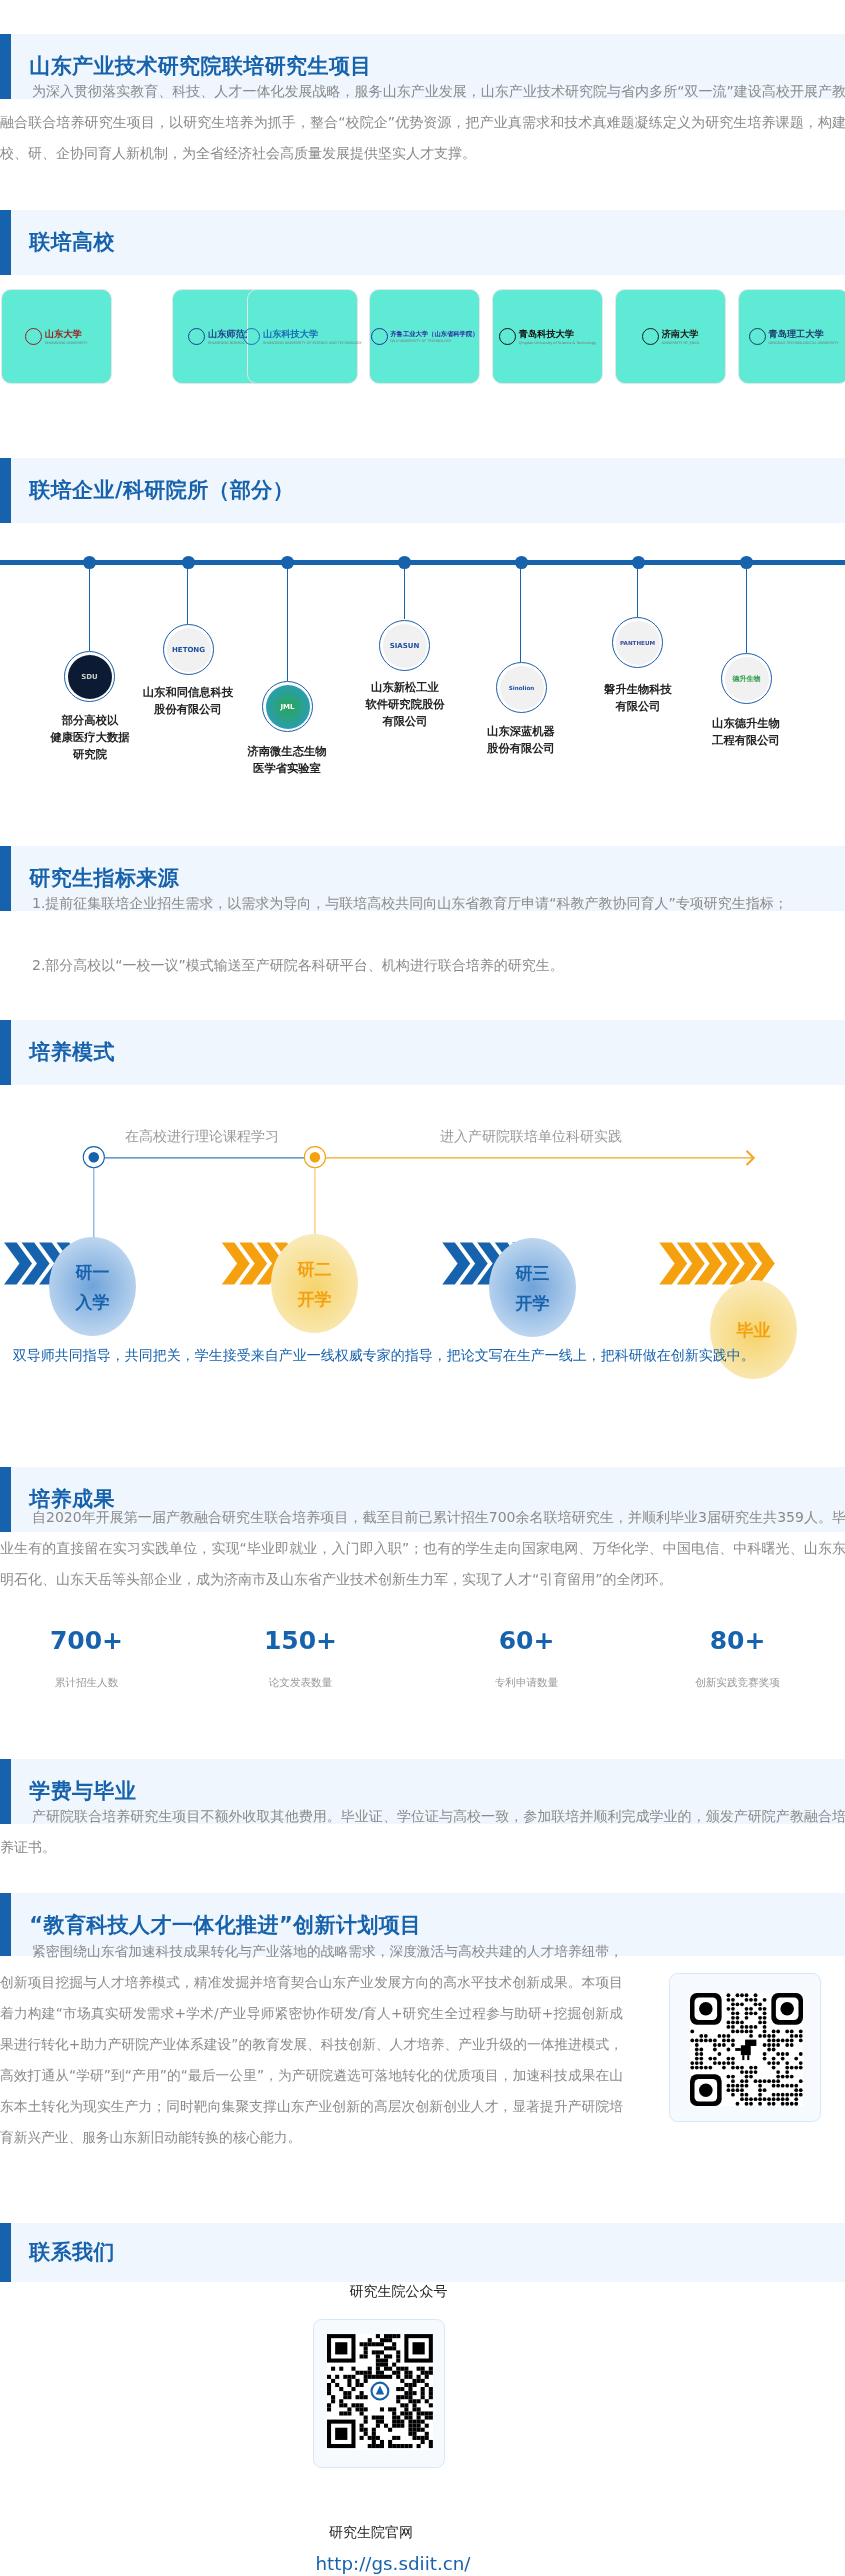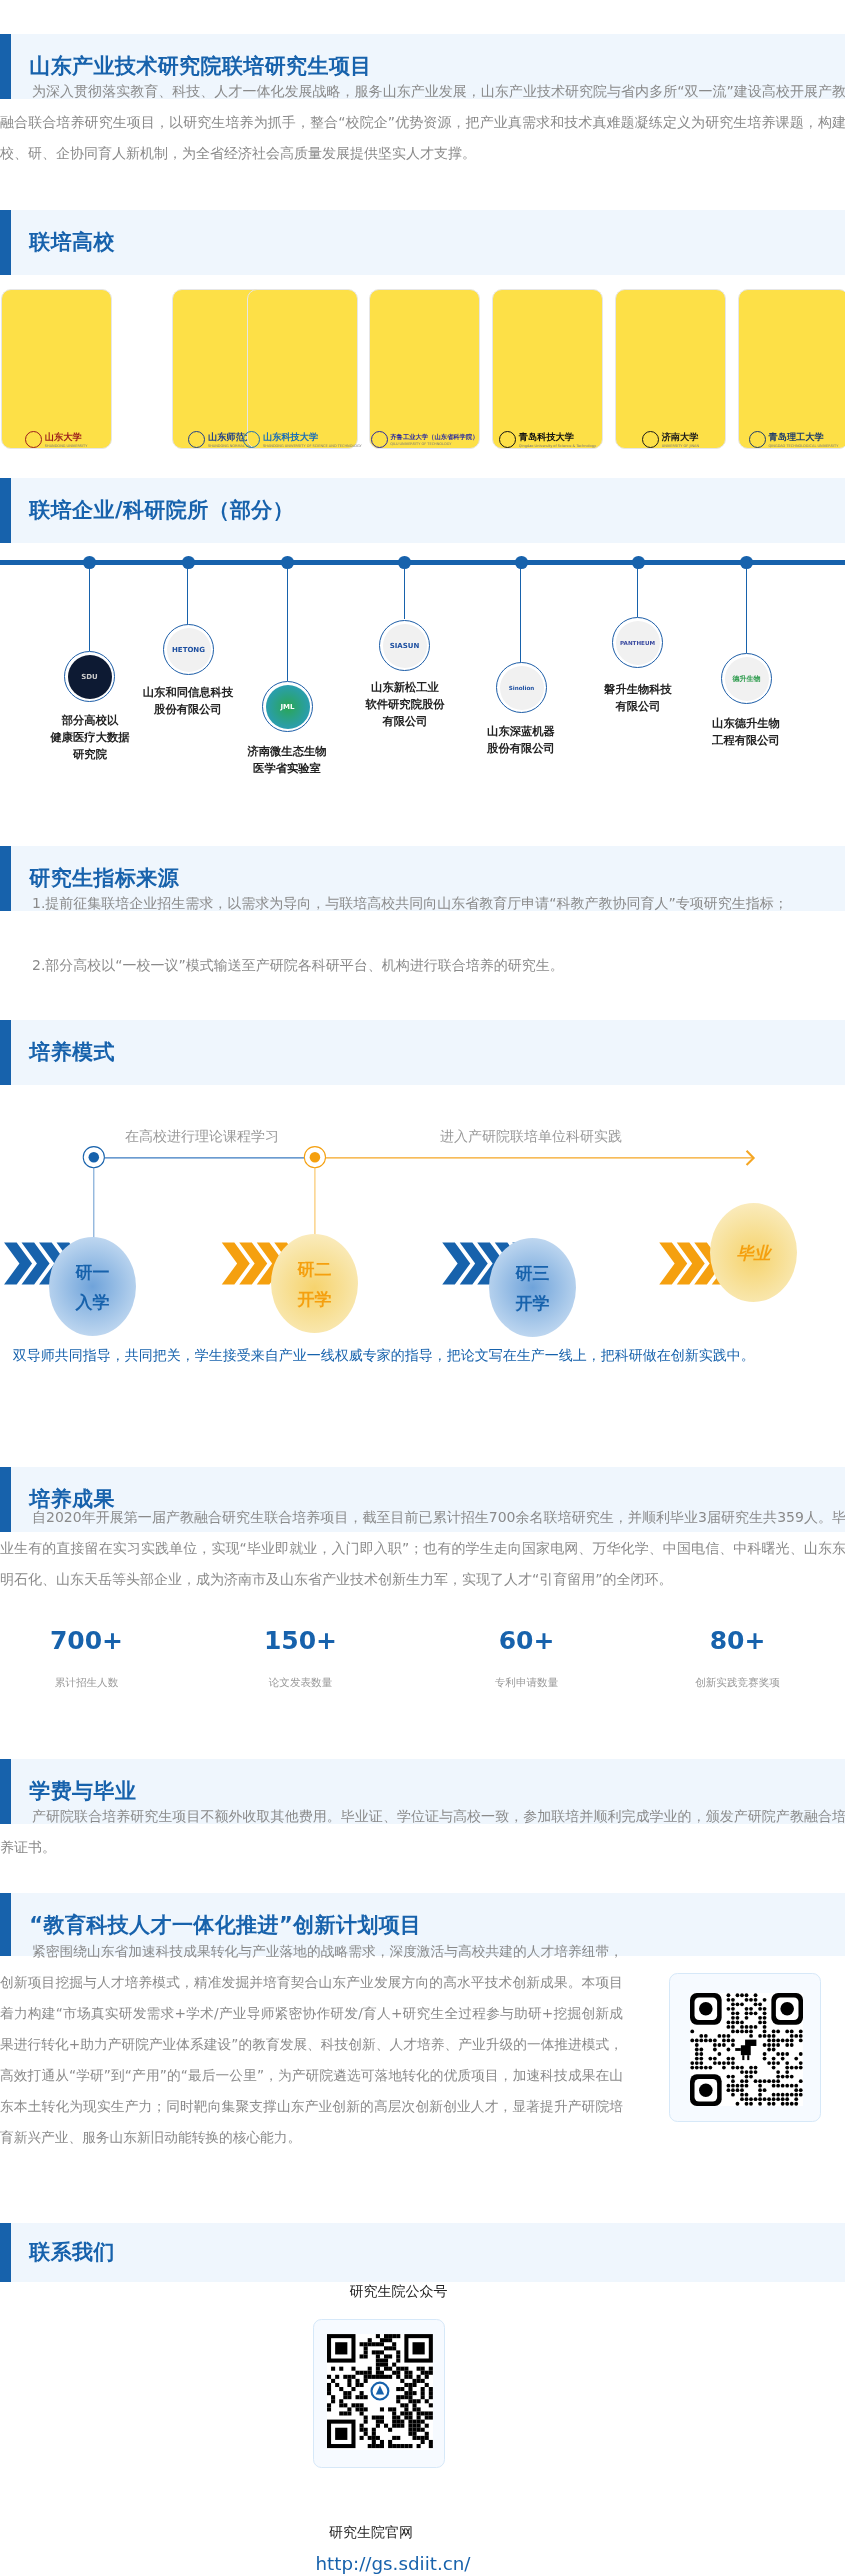--- a/index.html
+++ b/index.html
@@ -3,21 +3,21 @@
 <meta charset="utf-8">
 <style>
   * { box-sizing: border-box; margin: 0; padding: 0; }
   body { width: 846px; height: 2576px; background: #ffffff; font-family: "DejaVu Sans", "Liberation Sans", sans-serif; color: #333; position: relative; overflow: hidden; }
   .abs { position: absolute; }
   .sec-header { position: absolute; left: 0; width: 846px; height: 65px; background: #eff6fd; border-left: 11.3px solid #1762ac; margin-top: 34px; }
   .sec-header h2 { position: absolute; left: 18.3px; top: 17px; font-size: 21px; line-height: 31px; font-weight: bold; color: #1762ac; letter-spacing: 0.4px; white-space: nowrap; }
   .para { position: absolute; left: 0; width: 846px; font-size: 14px; line-height: 31px; color: #8a8a8a; text-indent: 32px; text-align: justify; }
 
   
-  .uni-card { position: absolute; top: 289px; width: 111px; height: 160px; border: 0.7px solid #e6e6e6; border-radius: 10px; background: #fde047; display: flex; align-items: flex-end; justify-content: center; }
+  .uni-card { position: absolute; top: 289px; width: 111px; height: 95px; border: 0.7px solid #e6e6e6; border-radius: 10px; background: #5eead4; display: flex; align-items: center; justify-content: center; }
   .uni-logo { display: flex; align-items: center; gap: 2.8px; }
   .uni-seal { width: 17px; height: 17px; border-radius: 50%; border: 1.4px solid currentColor; display: inline-block; }
   .uni-name { font-size: 9.2px; font-weight: bold; font-family: "DejaVu Serif", serif; white-space: nowrap; }
   .uni-sub { font-size: 3.5px; color: #777; white-space: nowrap; letter-spacing: 0; }
 
   
   .tl-line { position: absolute; left: 0; top: 560px; width: 846px; height: 5px; background: #1762ac; }
   .tl-dot { position: absolute; width: 12.7px; height: 12.7px; border-radius: 50%; background: #1762ac; top: 556px; }
   .tl-stem { position: absolute; width: 1.4px; background: #1762ac; top: 563px; }
   .tl-logo { position: absolute; width: 51px; height: 51px; border-radius: 50%; border: 1.4px solid #1d5ea8; background: #fff; display: flex; align-items: center; justify-content: center; }
@@ -104,21 +104,21 @@
       <div class="uni-logo" style="color: rgb(29, 59, 107);">
         <span class="uni-seal"></span>
         <div>
           <div class="uni-name">青岛理工大学</div>
           <div class="uni-sub">QINGDAO TECHNOLOGICAL UNIVERSITY</div>
         </div>
       </div>
     </div>
   </div>
 
-<div class="sec-header" style="top:444px;">
+<div class="sec-header" style="top:424px;">
   <h2>联培企业/科研院所（部分）</h2>
 </div>
 <div class="tl-line"></div>
 <div id="partner-timeline">
     <div class="tl-dot" style="left: 83px;"></div>
     <div class="tl-stem" style="left: 89px; height: 88px;"></div>
     <div class="tl-logo" style="left: 64px; top: 651px;">
       <div class="tl-logo-inner" style="color: rgb(204, 204, 204); background: rgb(13, 26, 51);">SDU</div>
     </div>
     <div class="tl-label" style="left: 37px; top: 712px;">
@@ -244,21 +244,21 @@
         <div>研二</div>
         <div>开学</div>
       </div>
     </div>
     <div class="bubble blue" style="left: 489px; top: 1238px;">
       <div>
         <div>研三</div>
         <div>开学</div>
       </div>
     </div>
-    <div class="bubble orange" style="left: 710px; top: 1203px; font-style: italic;">
+    <div class="bubble orange" style="left: 710px; top: 1280px;">
       <div>
         <div>毕业</div>
       </div>
     </div>
   </div>
 
 <p class="abs" style="left:12.7px;top:1345px;width:831px;font-size:14px;line-height:21px;color:#1762ac;white-space:nowrap;">双导师共同指导，共同把关，学生接受来自产业一线权威专家的指导，把论文写在生产一线上，把科研做在创新实践中。</p>
 
 <div class="sec-header" style="top:1433px;">
   <h2>培养成果</h2>

